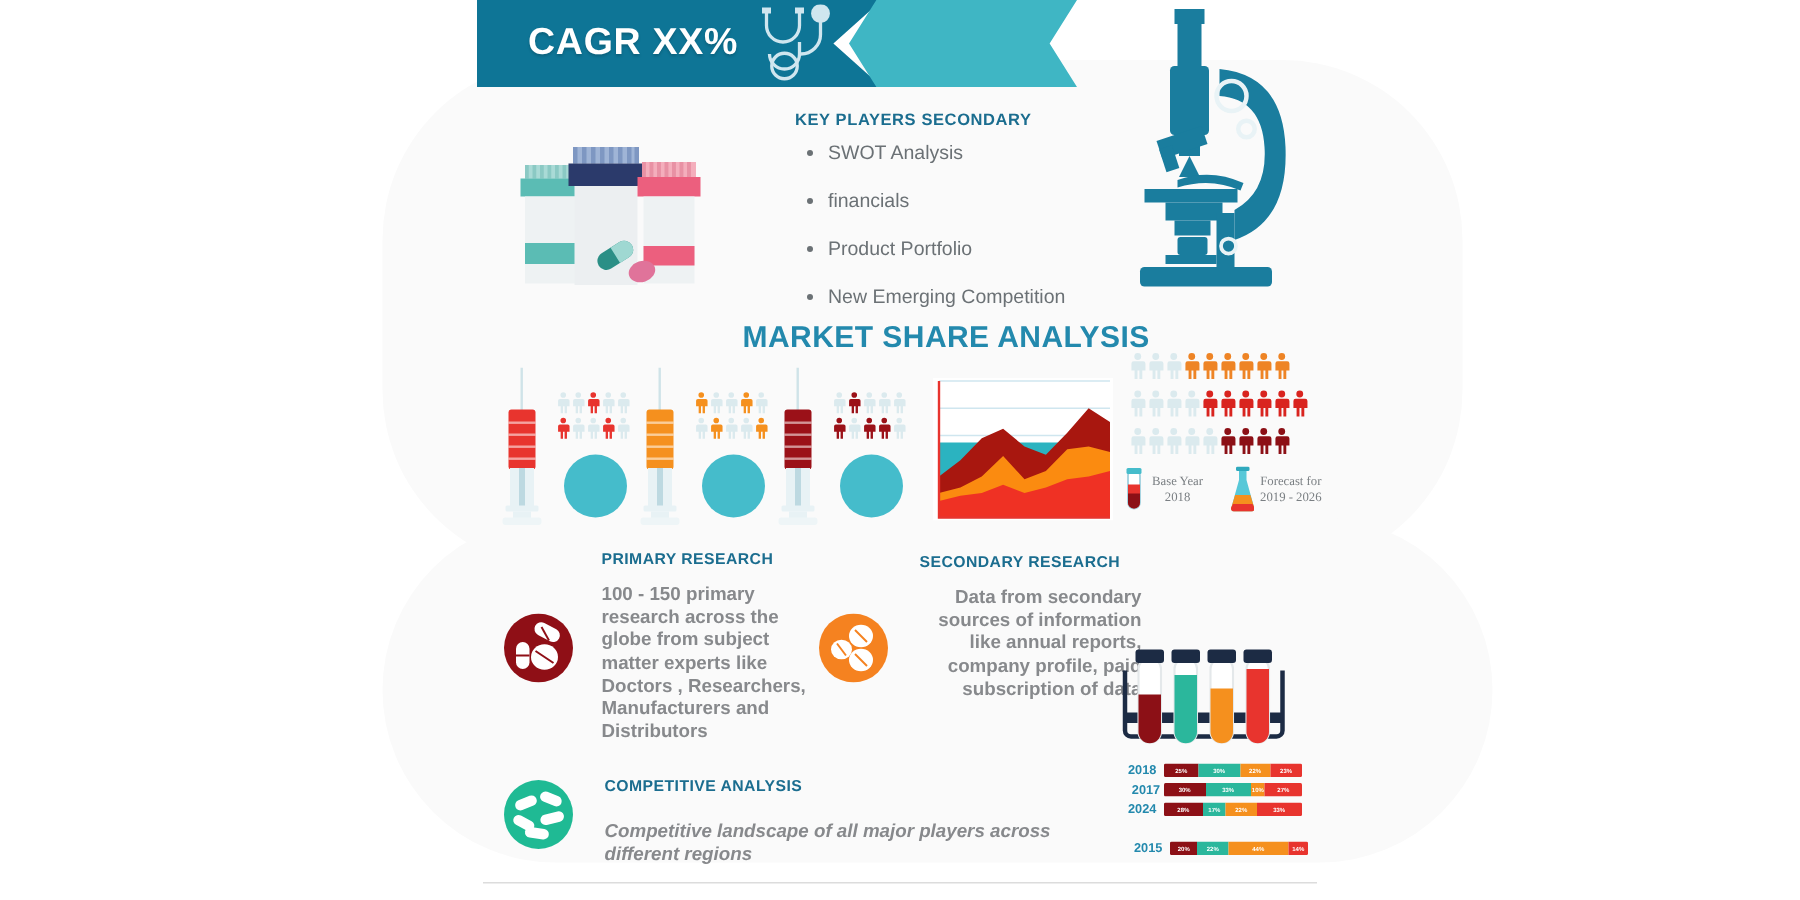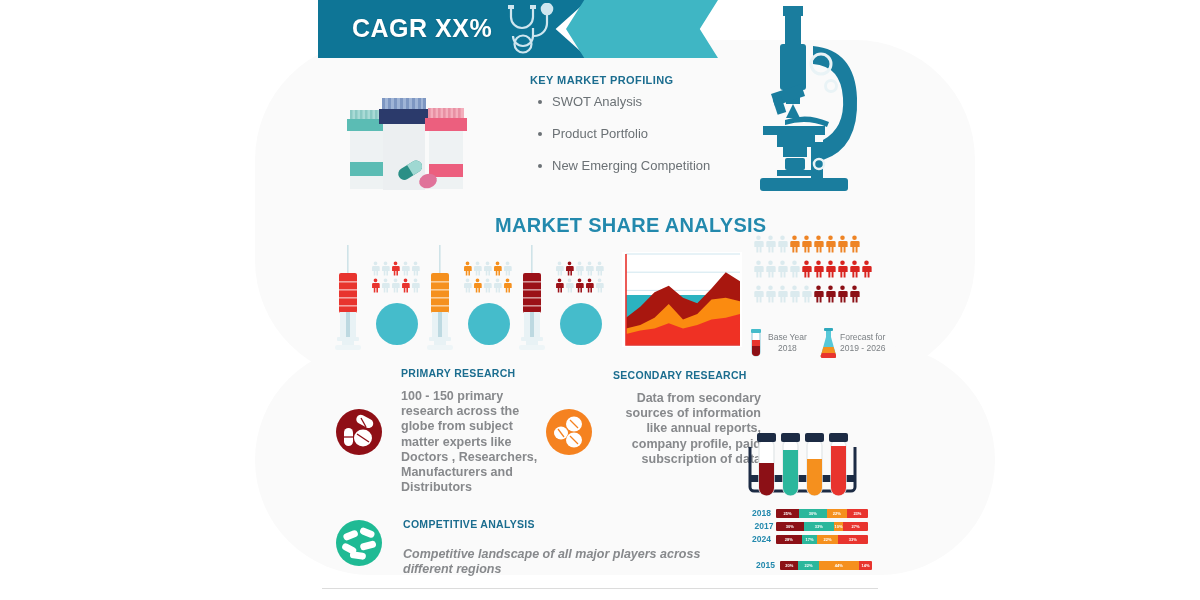--- a/index.html
+++ b/index.html
@@ -74,21 +74,21 @@
     border-radius:50%;background:#45bccb;
   }
 
   
   .area{position:absolute;left:622px;top:252px;width:120px;height:95px;}
 
   
   .pmx{position:absolute;left:753px;top:234px;width:110px;height:75px;}
   .pmx-row{position:absolute;left:0;height:22px;}
   .legend{position:absolute;left:748px;top:311px;width:140px;height:34px;}
-  .legend .lg-item{position:absolute;top:17px;display:flex;align-items:center;}
+  .legend .lg-item{position:absolute;top:0;display:flex;align-items:center;font-family:Liberation Serif, serif;}
   .legend .lg-txt{
     color:#7a7f83;font-size:8.5px;line-height:11px;text-align:center;
   }
 
   
   .res-title{
     color:#1b6d8f;font-size:10.5px;font-weight:bold;letter-spacing:.3px;
   }
   .res-body{
     color:#87898c;font-size:12.5px;line-height:15.2px;font-weight:bold;
@@ -221,23 +221,24 @@
       <rect x="5" y="176" width="88" height="13" rx="3"></rect>
       <rect x="56" y="140" width="12" height="38"></rect>
       <path d="M30 118 q22 -8 44 2 l-2 5 q-20 -9 -42 -2 z"></path>
     </g>
     <circle cx="66" cy="62" r="10" fill="none" stroke="#e9f3f6" stroke-width="3"></circle>
     <circle cx="76" cy="84" r="5.5" fill="none" stroke="#e9f3f6" stroke-width="3"></circle>
     <circle cx="64" cy="162" r="5" fill="none" stroke="#e9f3f6" stroke-width="2.5"></circle>
   </svg>
 
   <div class="kp">
-    <div class="kp-title">KEY MARKET PROFILING</div>
+    <div class="kp-title">KEY PLAYERS SECONDARY</div>
     <ul>
       <li>SWOT Analysis</li>
+      <li>financials</li>
       <li>Product Portfolio</li>
       <li>New Emerging Competition</li>
     </ul>
   </div>
 
   <div class="ms-title">MARKET SHARE ANALYSIS</div>
 
   <div class="syr-row" id="syr-row">
       <div class="syr-unit" style="left: 0px;"><svg width="30" height="105" viewBox="0 0 30 105">
           <rect x="14" y="0" width="1.6" height="30" fill="#cfe3e8"></rect>

